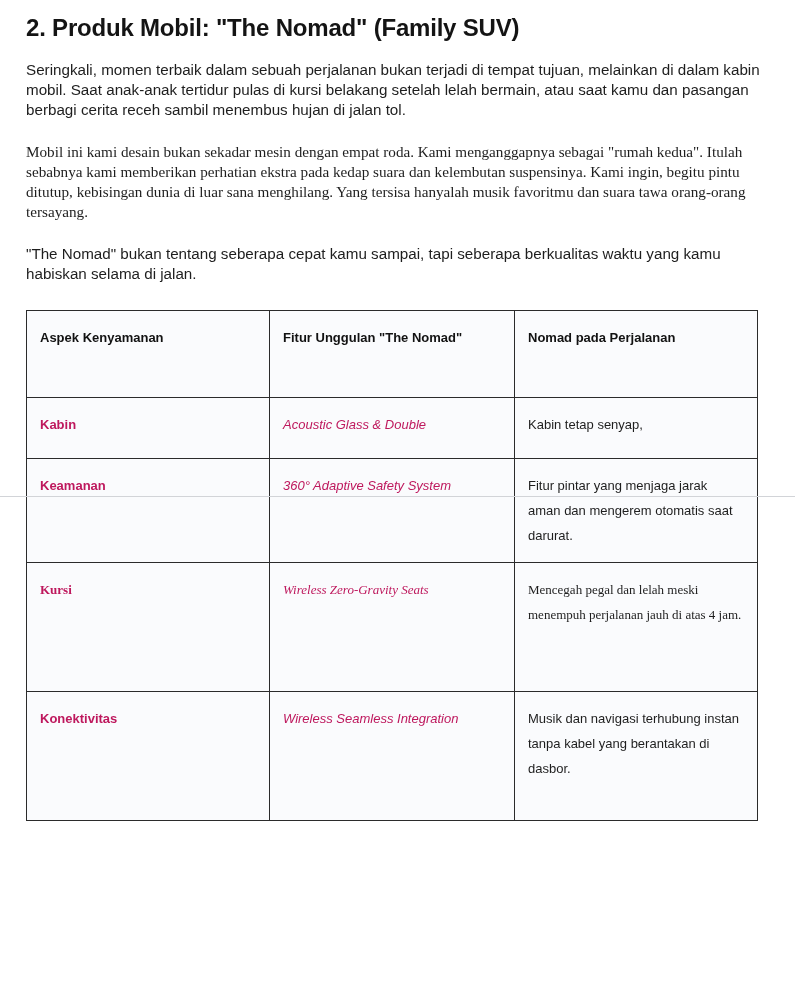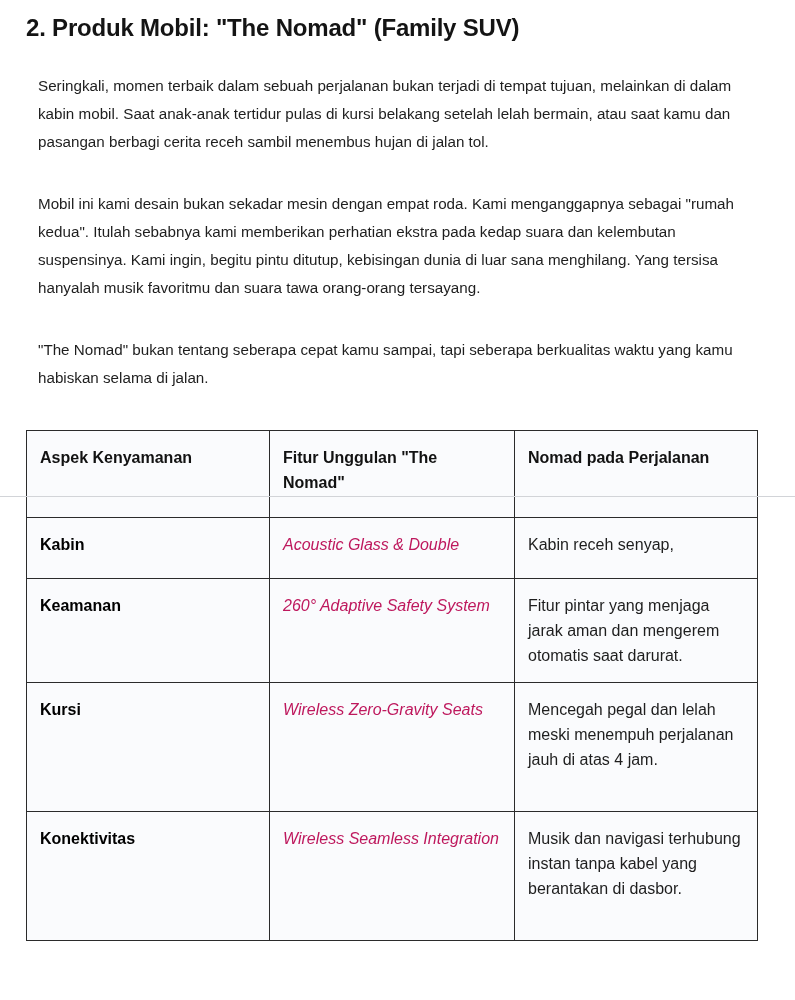--- a/index.html
+++ b/index.html
@@ -41,27 +41,27 @@
     letter-spacing: -0.1px;
     line-height: 1.2;
     margin: 0;
     padding-top: 21px;
     color: #141414;
   }
 
   
   .para {
     font-size: 15.2px;
-    line-height: 28px;
-    margin: 12px;
+    line-height: 20px;
+    margin: 0;
     color: #1e1e1e;
     max-width: 744px;
   }
   .para-1 { padding-top: 18px; }
-  .para-2 { padding-top: 22px; }
+  .para-2 { padding-top: 22px; font-family: Liberation Serif, serif; }
   .para-3 { padding-top: 22px; }
 
   
   .table-wrap {
     padding-top: 26px;
   }
   table.comfort-table {
     border-collapse: collapse;
     width: 731px;
     table-layout: fixed;
@@ -70,46 +70,46 @@
   table.comfort-table col.c1 { width: 243px; }
   table.comfort-table col.c2 { width: 245px; }
   table.comfort-table col.c3 { width: 243px; }
 
   table.comfort-table th,
   table.comfort-table td {
     border: 1.6px solid #2b2b2b;
     vertical-align: top;
     text-align: left;
     padding: 14px 14px 14px 13px;
-    font-size: 16px;
+    font-size: 13px;
     line-height: 25px;
     background: #fafbfd;
   }
   table.comfort-table th {
     font-weight: bold;
     color: #121212;
   }
   td.aspect {
     font-weight: bold;
-    color: #000000;
+    color: #be185d;
   }
   td.feature {
     font-style: italic;
     color: #be185d;
   }
   td.impact {
     color: #1e1e1e;
   }
 
   
   tr.r-head th      { height: 58px; }
   tr.r-kabin-a td   { height: 32px; }
   tr.r-kabin-b td   { height: 55px; }
   tr.r-keamanan td  { height: 75px; }
-  tr.r-kursi td     { height: 100px; }
+  tr.r-kursi td     { height: 100px; font-family: Liberation Serif, serif; }
   tr.r-konekt td    { height: 100px; }
 
   
   .page-break-rule {
     position: absolute;
     left: 0;
     top: 496px;
     width: 795px;
     height: 1px;
     background: #d2d4d8;
@@ -142,27 +142,27 @@
           <th>Aspek Kenyamanan</th>
           <th>Fitur Unggulan "The Nomad"</th>
           <th>Nomad pada Perjalanan</th>
         </tr>
       </thead>
       <tbody>
 
         <tr class="r-kabin-a">
           <td class="aspect">Kabin</td>
           <td class="feature">Acoustic Glass &amp; Double</td>
-          <td class="impact">Kabin receh senyap,</td>
+          <td class="impact">Kabin tetap senyap,</td>
         </tr>
 
 
         <tr class="r-keamanan">
           <td class="aspect">Keamanan</td>
-          <td class="feature">260° Adaptive Safety System</td>
+          <td class="feature">360° Adaptive Safety System</td>
           <td class="impact">Fitur pintar yang menjaga jarak aman dan mengerem otomatis saat darurat.</td>
         </tr>
 
         <tr class="r-kursi">
           <td class="aspect">Kursi</td>
           <td class="feature">Wireless Zero-Gravity Seats</td>
           <td class="impact">Mencegah pegal dan lelah meski menempuh perjalanan jauh di atas 4 jam.</td>
         </tr>
 
         <tr class="r-konekt">

